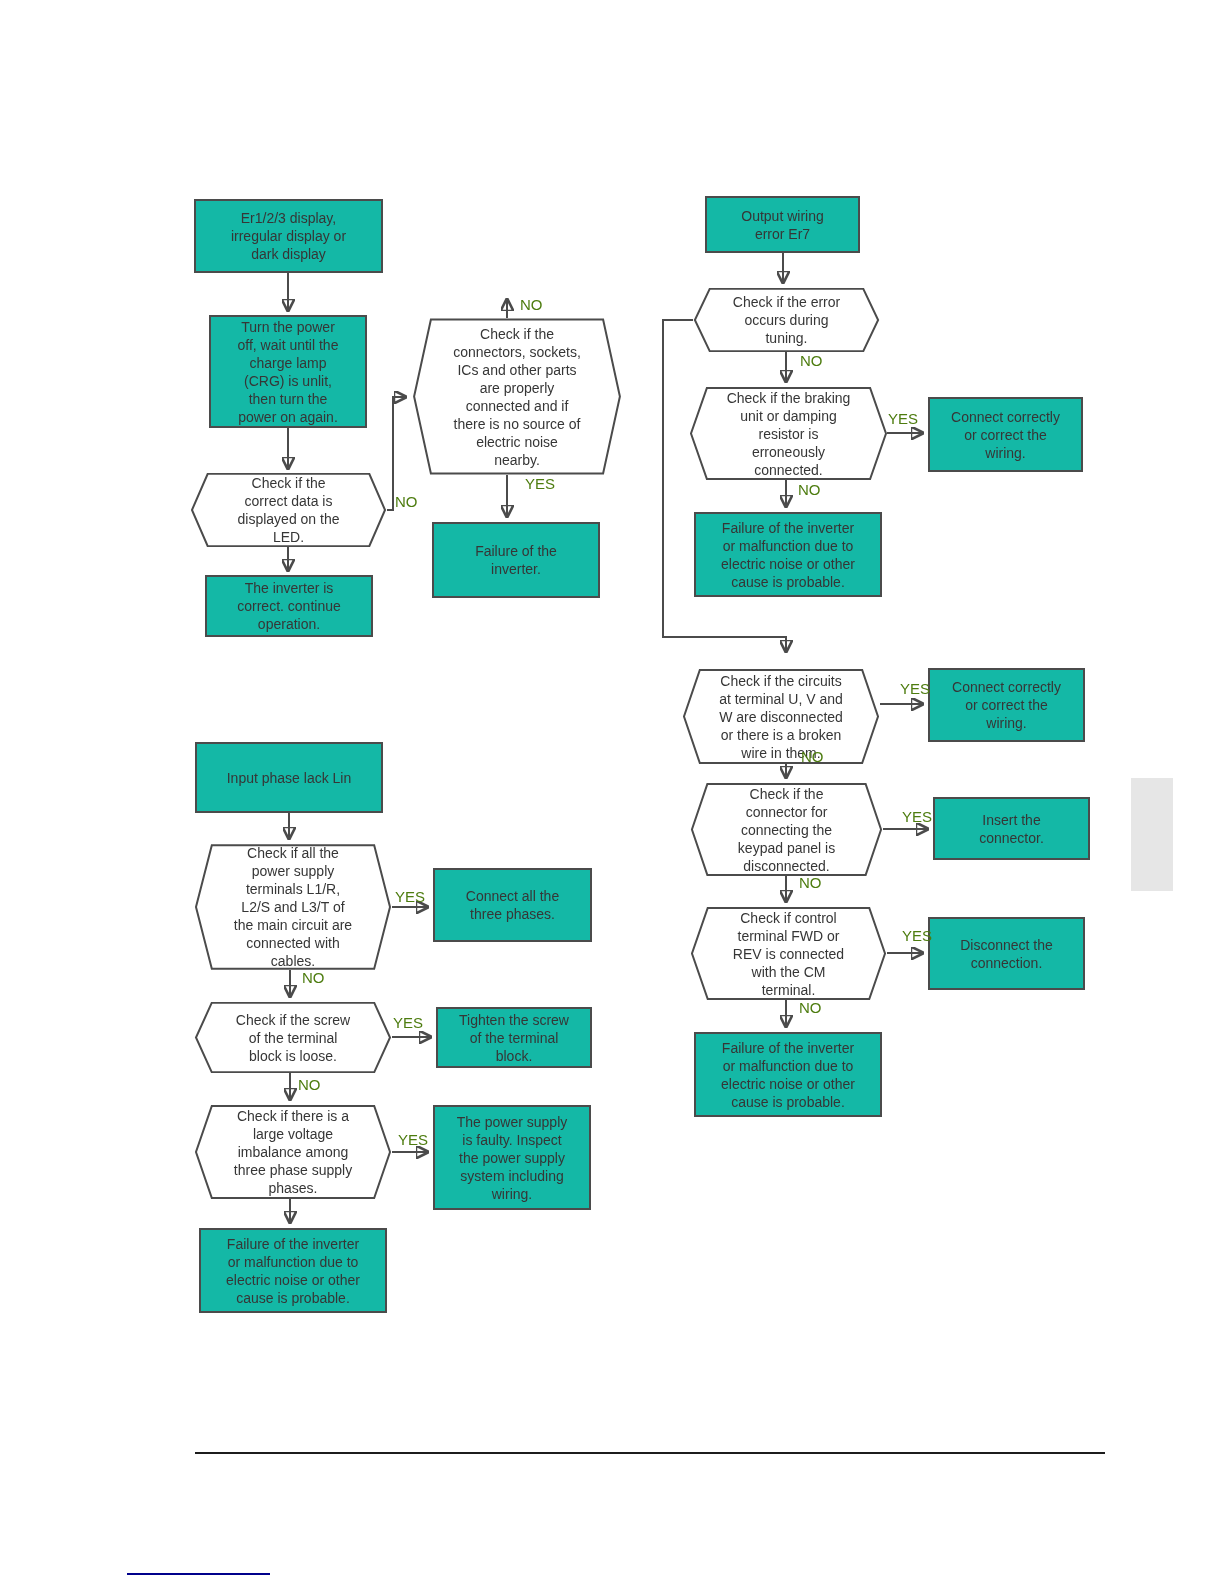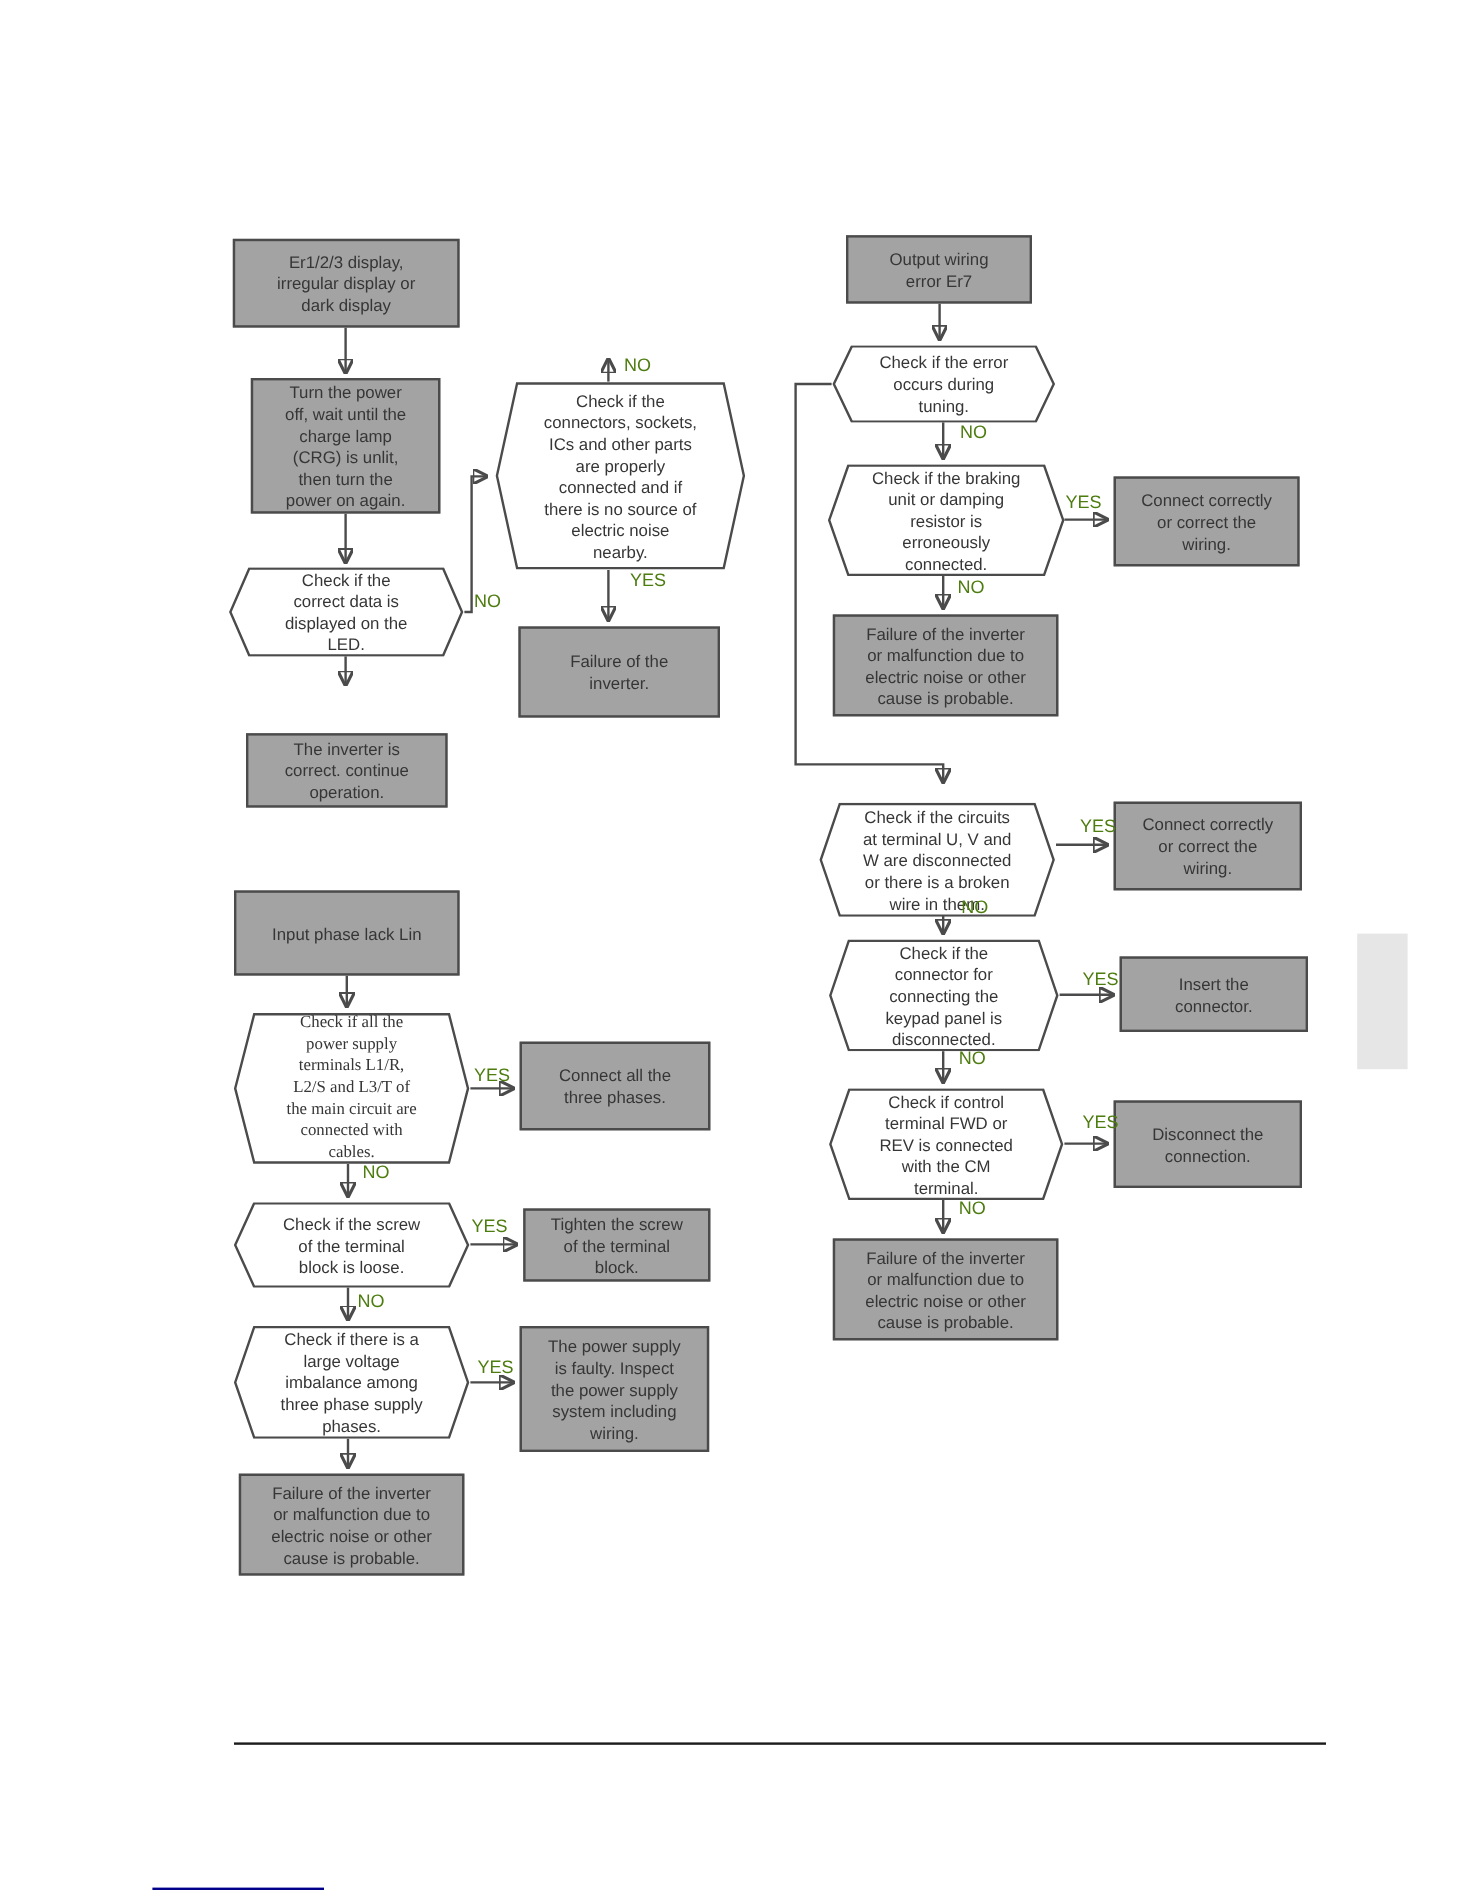--- a/index.html
+++ b/index.html
@@ -12,21 +12,21 @@
     overflow:hidden;
   }
   .overlay{position:absolute;left:0;top:0;z-index:1;}
   .overlay path{fill:none;stroke:#4b4b4b;stroke-width:2;}
   .node{
     position:absolute;z-index:2;
     box-sizing:border-box;
     display:flex;align-items:center;justify-content:center;
     font-size:14px;line-height:18px;text-align:center;
   }
-  .rect{border:2px solid #4b4b4b;background:#a3a3a3;}
+  .rect{border:2px solid #4b4b4b;background:#14b8a6;}
   .hex{background:transparent;}
   .hex svg{position:absolute;left:0;top:0;width:100%;height:100%;}
   .hex polygon{fill:#ffffff;stroke:#4b4b4b;stroke-width:2;vector-effect:non-scaling-stroke;}
   .txt{position:relative;z-index:2;white-space:pre-line;}
   .hex .txt{padding:0 14px;}
   .elabel{
     position:absolute;z-index:3;
     font-size:15px;line-height:16px;color:#4d7c0f;
   }
   .side-tab{position:absolute;z-index:0;background:#e6e6e6;}
@@ -88,21 +88,21 @@
   </div>
   <div class="node hex" style="left:190px;top:473px;width:197px;height:74px;">
     <svg viewBox="0 0 100 100" preserveAspectRatio="none">
         <polygon points="9,1 91,1 99,50 91,99 9,99 1,50"></polygon>
       </svg>
     <div class="txt">Check if the
 correct data is
 displayed on the
 LED.</div>
   </div>
-  <div class="node rect" style="left:205px;top:575px;width:168px;height:62px;margin-top:36px;">
+  <div class="node rect" style="left:205px;top:575px;width:168px;height:62px;">
     <div class="txt">The inverter is
 correct. continue
 operation.</div>
   </div>
   <div class="node hex" style="left:412px;top:318px;width:210px;height:157px;">
     <svg viewBox="0 0 100 100" preserveAspectRatio="none">
         <polygon points="9,1 91,1 99,50 91,99 9,99 1,50"></polygon>
       </svg>
     <div class="txt">Check if the
 connectors, sockets,
@@ -209,21 +209,21 @@
   <div class="elabel" style="left:900px;top:681px;">YES</div>
   <div class="elabel" style="left:801px;top:749px;">NO</div>
   <div class="elabel" style="left:902px;top:809px;">YES</div>
   <div class="elabel" style="left:799px;top:875px;">NO</div>
   <div class="elabel" style="left:902px;top:928px;">YES</div>
   <div class="elabel" style="left:799px;top:1000px;">NO</div>
 
   <div class="node rect" style="left:195px;top:742px;width:188px;height:71px;">
     <div class="txt">Input phase lack Lin</div>
   </div>
-  <div class="node hex" style="left:194px;top:844px;width:198px;height:126px;font-family:Liberation Serif, serif;">
+  <div class="node hex" style="left:194px;top:844px;width:198px;height:126px;">
     <svg viewBox="0 0 100 100" preserveAspectRatio="none">
         <polygon points="9,1 91,1 99,50 91,99 9,99 1,50"></polygon>
       </svg>
     <div class="txt">Check if all the
 power supply
 terminals L1/R,
 L2/S and L3/T of
 the main circuit are
 connected with
 cables.</div>

